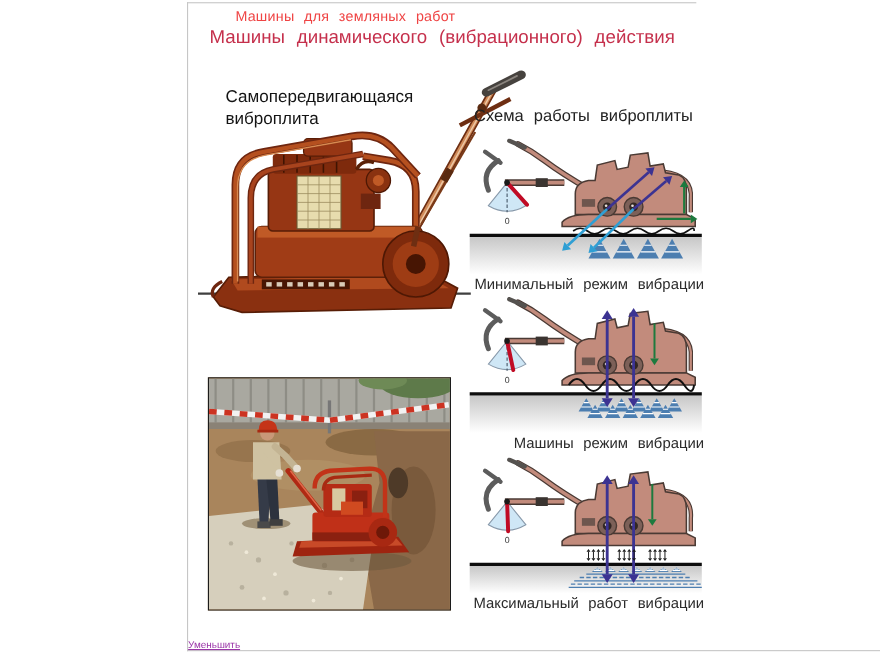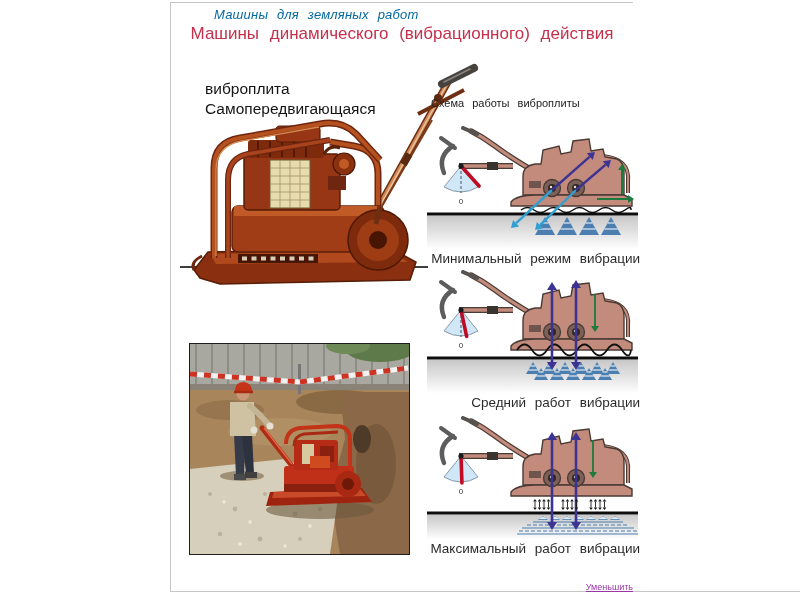--- a/index.html
+++ b/index.html
@@ -1,49 +1,49 @@
 <!DOCTYPE html>
 <html><head>
 <meta charset="utf-8">
 <style>
   html,body{margin:0;padding:0;background:#ffffff;}
   #page{position:relative;width:800px;height:600px;background:#ffffff;overflow:hidden;
         font-family:"Liberation Sans",sans-serif;}
   .frameline{position:absolute;background:#c6c6c6;}
-  .eyebrow{position:absolute;left:214px;top:7px;font-style:italic;font-size:13px;
-           color:#0369a1;word-spacing:5px;letter-spacing:.2px;}
+  .eyebrow{position:absolute;left:214px;top:7px;font-size:13px;
+           color:#ef4444;word-spacing:5px;letter-spacing:.2px;}
   .titlewrap{position:absolute;left:171px;top:24px;width:462px;text-align:center;}
   .title-line{font-size:17px;color:#c5304c;word-spacing:6px;line-height:19px;}
   .left-label{position:absolute;left:205px;top:79px;font-size:15.5px;color:#141414;line-height:1.28;}
-  .right-header{position:absolute;left:431px;top:97px;font-size:11px;color:#222;word-spacing:5px;}
+  .right-header{position:absolute;left:431px;top:97px;font-size:15px;color:#222;word-spacing:5px;}
   .illus{position:absolute;left:180px;top:56px;}
   .photo{position:absolute;left:189px;top:343px;border:1.5px solid #1c1c1c;background:#a9855c;line-height:0;}
   .diagram{position:absolute;left:425px;width:217px;}
   .diagram svg{display:block;}
   .caption{width:215px;text-align:right;font-size:13.5px;color:#2b2b2b;word-spacing:5px;margin-top:1px;}
-  .footer{position:absolute;left:171px;top:576px;width:462px;text-align:right;}
+  .footer{position:absolute;left:171px;top:576px;width:462px;text-align:left;}
   .footer a{font-size:9px;color:#9a35a8;text-decoration:underline;cursor:pointer;}
 </style>
 </head>
 <body>
 
 <div id="page">
 
   <div class="frameline" style="left:170px;top:2px;width:1px;height:590px;"></div>
   <div class="frameline" style="left:170px;top:2px;width:463px;height:1px;"></div>
   <div class="frameline" style="left:170px;top:591px;width:630px;height:1px;"></div>
 
   <div class="eyebrow">Машины для земляных работ</div>
   <div class="titlewrap">
     <div class="title-line">Машины динамического (вибрационного) действия</div>
   </div>
 
   <div class="left-label">
+    <div>Самопередвигающаяся</div>
     <div>виброплита</div>
-    <div>Самопередвигающаяся</div>
   </div>
 
   <div class="illus">
     <svg width="308" height="250" viewBox="0 0 308 250">
       <line x1="0" y1="211" x2="248" y2="211" stroke="#3f3f3f" stroke-width="2"></line>
 
       <line x1="198" y1="152" x2="268" y2="26" stroke="#6e2e12" stroke-width="7" stroke-linecap="round"></line>
       <line x1="198" y1="152" x2="268" y2="26" stroke="#d08a58" stroke-width="4" stroke-linecap="round"></line>
       <line x1="200" y1="150" x2="266" y2="30" stroke="#ecc9a8" stroke-width="1.2"></line>
       <line x1="203" y1="148" x2="252" y2="64" stroke="#7a3a18" stroke-width="2"></line>
@@ -253,21 +253,21 @@
           <path d="M28,20 Q12,30 19,47" fill="none" stroke="#5c5c5c" stroke-width="4.5" stroke-linecap="round"></path>
           <line x1="16" y1="12" x2="30" y2="22" stroke="#5c5c5c" stroke-width="4" stroke-linecap="round"></line>
           <line x1="34" y1="40" x2="88" y2="40" stroke="#4a3a34" stroke-width="6"></line>
           <line x1="34" y1="40" x2="88" y2="40" stroke="#c28b7c" stroke-width="3.4"></line>
           <rect x="62" y="36" width="11" height="8" fill="#3a3430"></rect>
           <line x1="36" y1="40" x2="41.6136156520795" y2="66.40998521981275" stroke="#c00b25" stroke-width="3.6" stroke-linecap="round"></line>
           <circle cx="36" cy="40" r="2.6" fill="#1a1a1a"></circle>
           <text x="36" y="78" text-anchor="middle" font-size="8" fill="#333333" font-family="&quot;Liberation Sans&quot;,sans-serif">0</text>
         </g>
       </svg>
-    <div class="caption">Средний работ вибрации</div>
+    <div class="caption">Машины режим вибрации</div>
   </div>
   <div class="diagram" style="top:416px;">
     <svg id="diag2" width="215" height="124" viewBox="0 0 215 124">
         <defs>
           <linearGradient id="gr2" x1="0" y1="0" x2="0" y2="1">
             <stop offset="0" stop-color="#c7c7c7"></stop>
             <stop offset="1" stop-color="#ffffff"></stop>
           </linearGradient>
         </defs>
         <rect x="2" y="98.5" width="211" height="25" fill="url(#gr2)"></rect>

